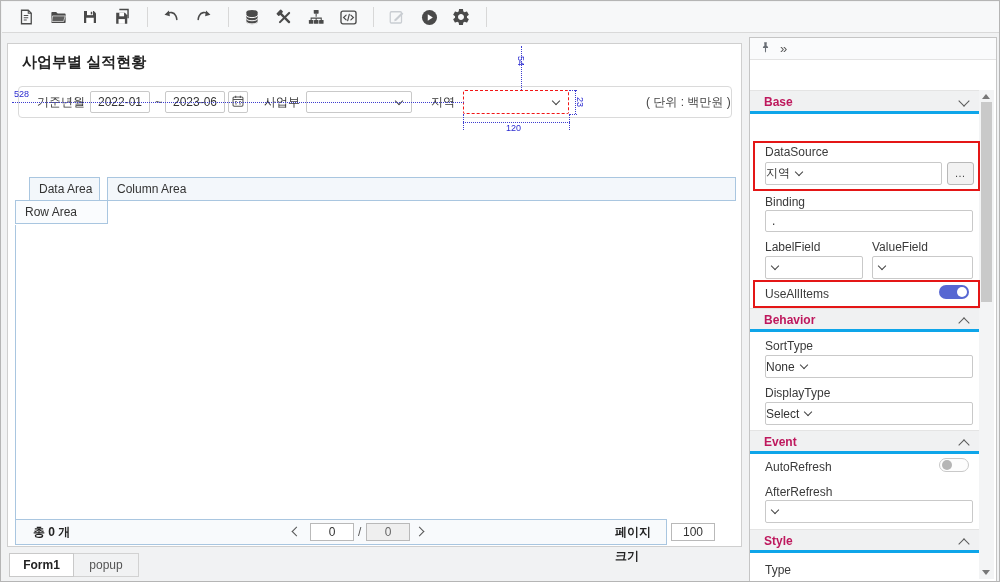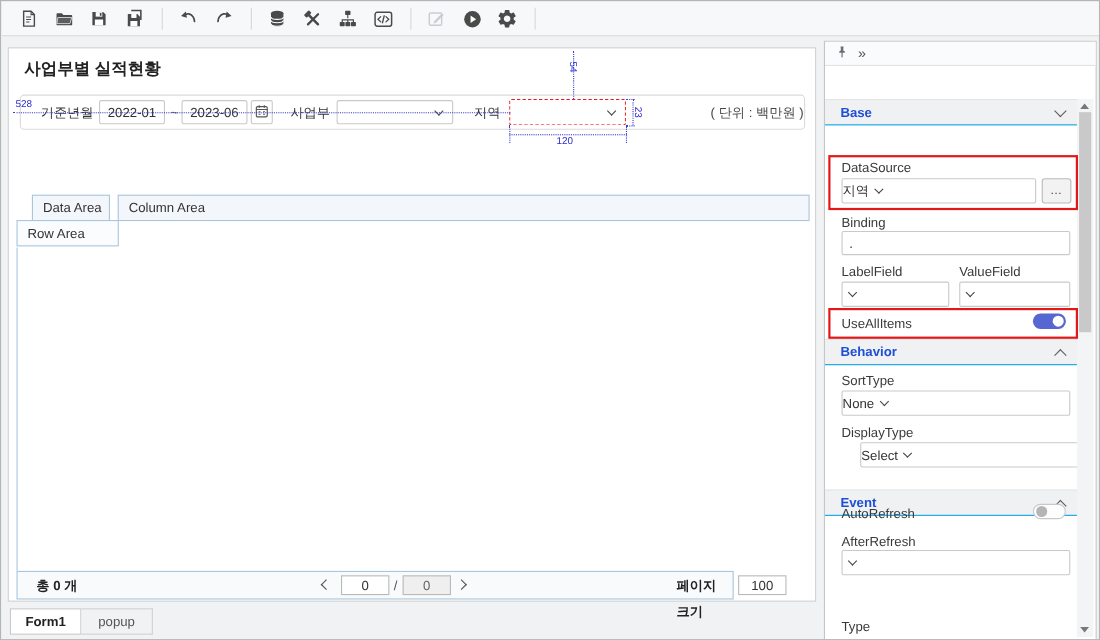--- a/index.html
+++ b/index.html
@@ -76,22 +76,22 @@
   
   .panel { position:absolute; left:748px; top:36px; width:248px; height:545px;
            background:#fff; border:1px solid #c5c5c5; }
   .pin-strip { position:absolute; left:0; top:0; width:246px; height:22px; background:#fafbfc;
                border-bottom:1px solid #e3e3e3; display:flex; align-items:center; padding-left:9px; }
   .pin-strip .dbl { margin-left:8px; color:#555; font-size:13px; cursor:pointer; }
   .p-header { position:absolute; left:0; top:22px; width:246px; height:30px; background:#f2f3f4;
               border-bottom:1px solid #d9d9d9; line-height:30px; padding-left:14px;
               font-weight:bold; font-size:13px; color:#333; }
   .sec { position:absolute; left:0; width:231px; height:24px; background:#f0f1f2;
-         border-top:1px solid #e4e4e4; border-bottom:1px solid #0ea5e9;
-         line-height:23px; padding-left:14px; font-weight:bold; color:#1d4ed8; cursor:pointer; }
+         border-top:1px solid #e4e4e4; border-bottom:3px solid #0ea5e9;
+         line-height:23px; padding-left:14px; font-weight:bold; color:#be185d; cursor:pointer; }
   .sec-chev { position:absolute; right:13px; width:8px; height:8px;
               border-right:1.6px solid #5a5a5a; border-bottom:1.6px solid #5a5a5a; }
   .sc-up { top:10px; transform:rotate(-135deg); }
   .sc-dn { top:6px; transform:rotate(45deg); }
   .p-label { position:absolute; color:#3a3a3a; }
   .p-combo { position:absolute; height:23px; border:1px solid #c9c9c9; border-radius:2px;
              background:#fff; display:flex; align-items:center; cursor:pointer; }
   .p-input { position:absolute; height:22px; border:1px solid #c9c9c9; border-radius:2px;
              background:#fff; padding-left:6px; font-size:12px; color:#333;
              font-family:"Liberation Sans","DejaVu Sans",sans-serif; }
@@ -353,39 +353,43 @@
     <div class="sec" style="top:270px;">
       <span>Behavior</span>
       <span class="sec-chev sc-up"></span>
     </div>
     <span class="p-label" style="left:15px; top:301px;">SortType</span>
     <div class="p-combo" style="left:15px; top:317px; width:208px;">
       <span class="ctext">None</span>
       <span class="chev"></span>
     </div>
     <span class="p-label" style="left:15px; top:348px;">DisplayType</span>
-    <div class="p-combo" style="left:32px; top:364px; width:208px;">
+    <div class="p-combo" style="left:15px; top:364px; width:208px;">
       <span class="ctext">Select</span>
       <span class="chev"></span>
     </div>
 
-    <div class="sec" style="top:392px;margin-top:15px;">
+    <div class="sec" style="top:392px;">
       <span>Event</span>
       <span class="sec-chev sc-up"></span>
     </div>
     <span class="p-label" style="left:15px; top:422px;">AutoRefresh</span>
     <div class="toggle tg-off" style="top:420px;">
         <span class="knob"></span>
       </div>
     <span class="p-label" style="left:15px; top:447px;">AfterRefresh</span>
     <div class="p-combo" style="left:15px; top:462px; width:208px;">
       <span class="ctext"></span>
       <span class="chev"></span>
     </div>
 
+    <div class="sec" style="top:491px;">
+      <span>Style</span>
+      <span class="sec-chev sc-up"></span>
+    </div>
     <span class="p-label" style="left:15px; top:525px;">Type</span>
 
     <div class="p-scroll">
       <span class="tri-up"></span>
       <div class="p-thumb"></div>
       <span class="tri-dn"></span>
     </div>
   </div>
 
 </div>

